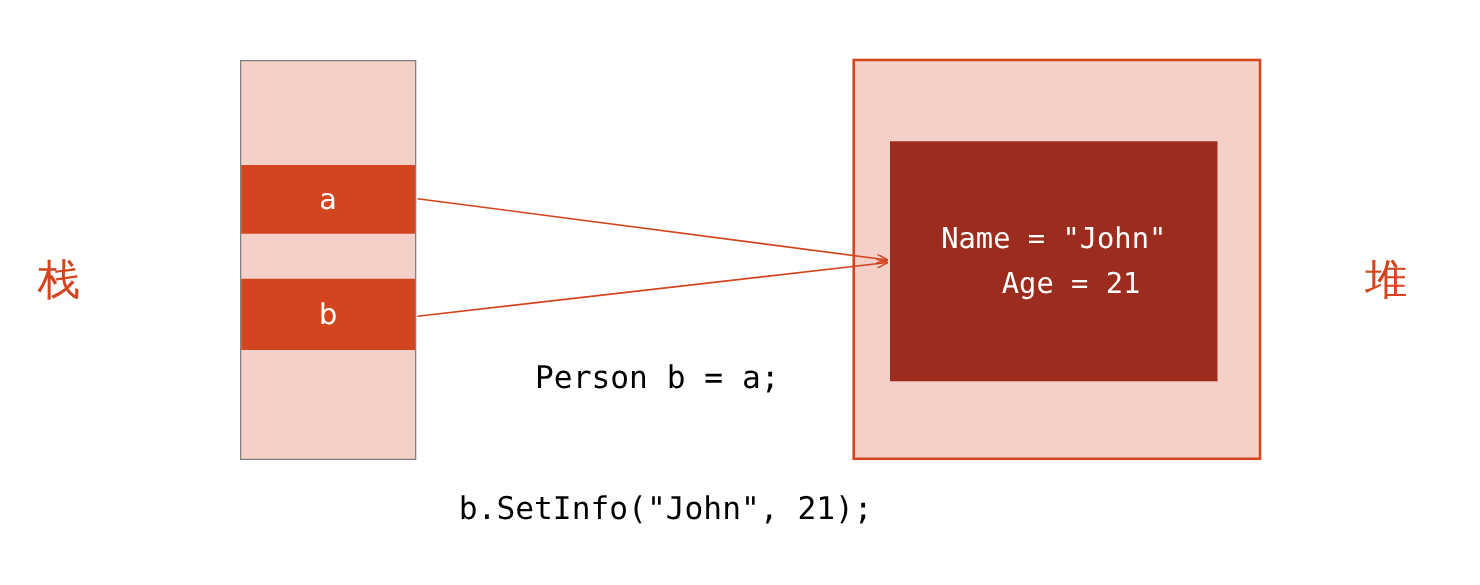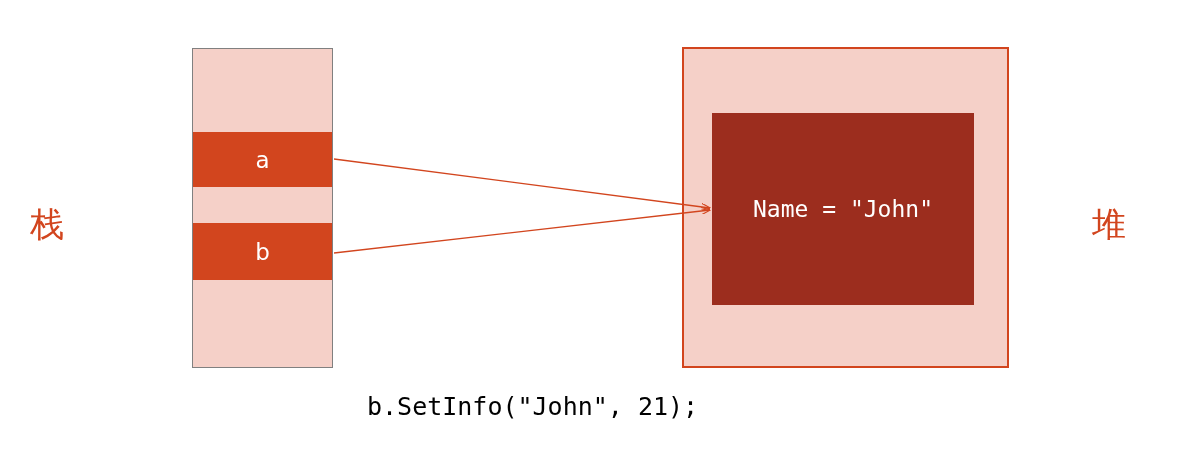--- a/index.html
+++ b/index.html
@@ -131,23 +131,25 @@
       <span>a</span>
     </div>
     <div class="stack-slot" id="stack-slot-b">
       <span>b</span>
     </div>
   </div>
 
   <div id="heap-box">
     <div id="heap-object">
       <div class="obj-line">Name = "John"</div>
+      <div class="obj-line">  Age = 21</div>
     </div>
   </div>
 
+  <div class="code-text" id="code-assign">Person b = a;</div>
 
   <div class="code-text" id="code-setinfo">b.SetInfo("John", 21);</div>
 
   <svg id="arrow-layer" viewBox="0 0 1184 468">
     <defs>
       <marker id="arrowhead" markerWidth="9" markerHeight="7" refX="8.5" refY="3.5" orient="auto" markerUnits="userSpaceOnUse">
         <path d="M0,0 L9,3.5 L0,7" fill="none" stroke="#D2451E" stroke-width="1.2"></path>
       </marker>
     </defs>
     <line x1="334" y1="159" x2="710" y2="208" stroke="#D2451E" stroke-width="1.3" marker-end="url(#arrowhead)"></line>

